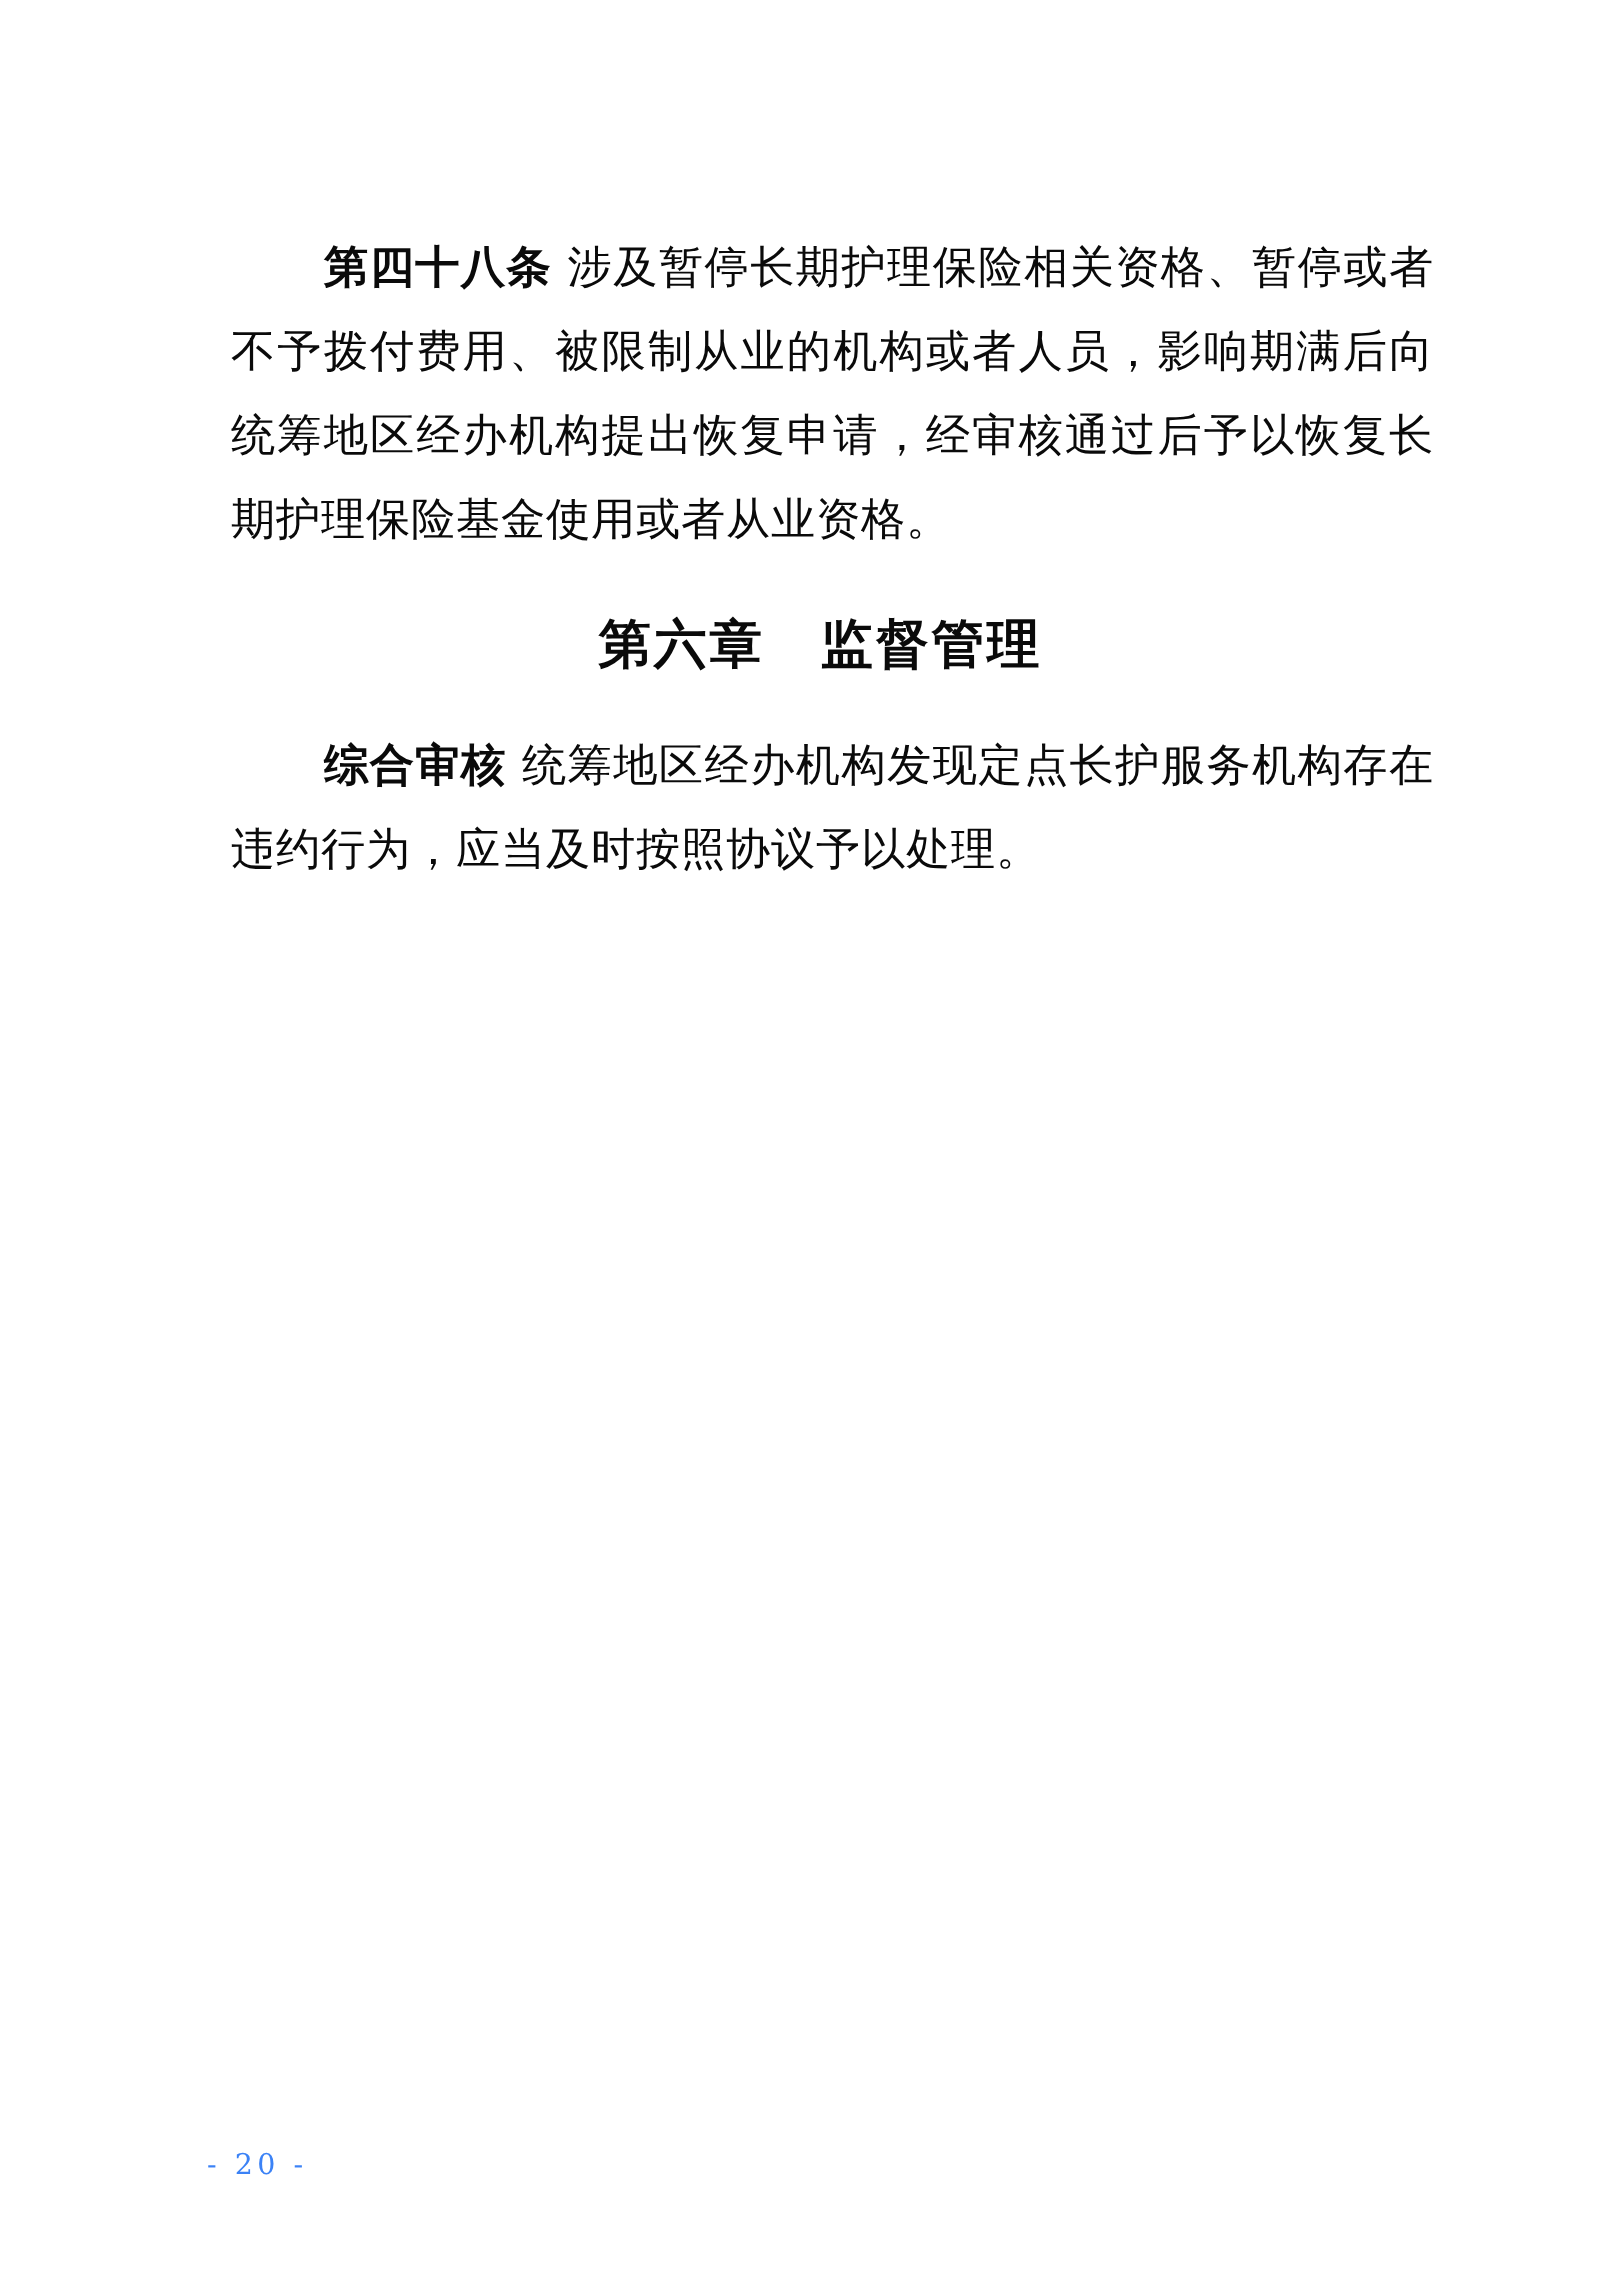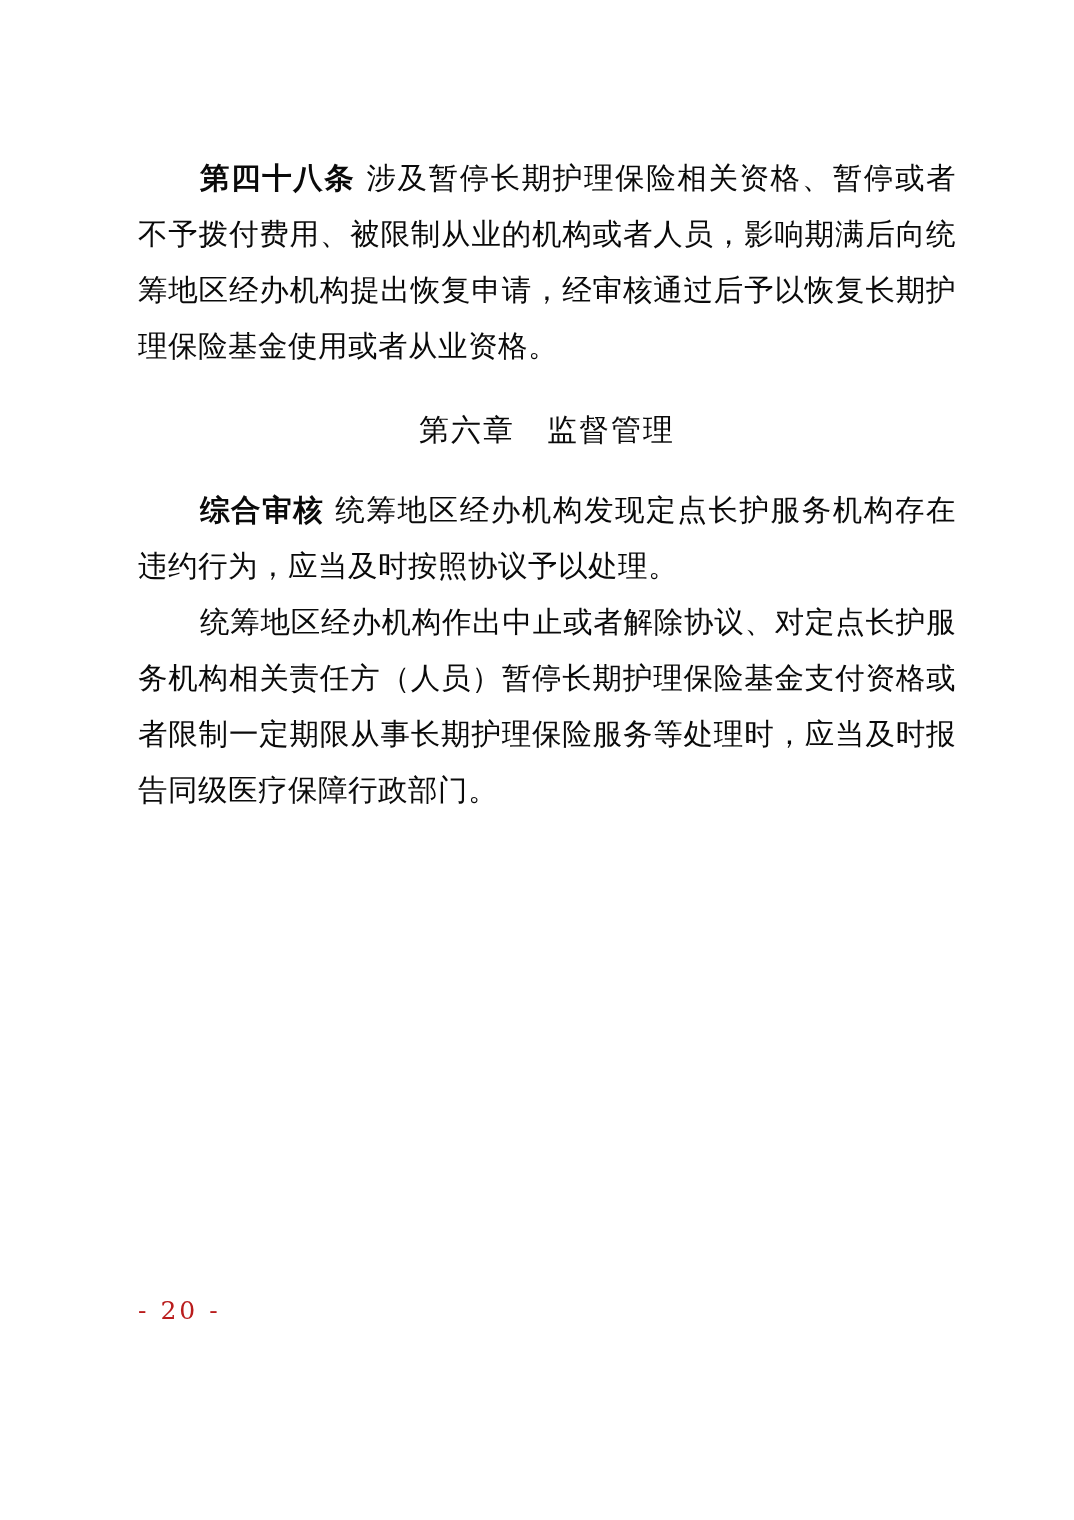--- a/index.html
+++ b/index.html
@@ -28,44 +28,44 @@
     position: absolute;
     left: 138px;
     top: 150px;
     width: 818px;
   }
   .para {
     font-size: 29.5px;
     line-height: 56px;
     text-align: justify;
     text-justify: inter-ideograph;
-    margin: 0 0 0 0;
+    margin: 0 0 0 16px;
     letter-spacing: 0.5px;
   }
   .indent2 {
     text-indent: 62px;
   }
   .bold-lead {
     font-weight: bold;
   }
   .chapter-title {
-    font-size: 30px;
+    font-size: 35px;
     line-height: 56px;
-    font-weight: normal;
+    font-weight: bold;
     text-align: center;
     letter-spacing: 2px;
     margin: 28px 0 24px 0;
   }
   .page-number {
     position: absolute;
     left: 138px;
-    top: 1296px;
-    font-size: 25px;
+    top: 1432px;
+    font-size: 19px;
     letter-spacing: 3px;
-    color: #b91c1c;
+    color: #3b82f6;
   }
 </style>
 </head>
 <body>
 
 <div class="page">
   <div class="content">
 
     <p class="para indent2">
       <span class="bold-lead">第四十八条</span><span> 涉及暂停长期护理保险相关资格、暂停或者不予拨付费用、被限制从业的机构或者人员，影响期满后向统筹地区经办机构提出恢复申请，经审核通过后予以恢复长期护理保险基金使用或者从业资格。</span>
@@ -73,19 +73,18 @@
 
     <h2 class="chapter-title">第六章　监督管理</h2>
 
 
 
 
     <p class="para indent2">
       <span class="bold-lead">综合审核</span><span> 统筹地区经办机构发现定点长护服务机构存在违约行为，应当及时按照协议予以处理。</span>
     </p>
 
-    <p class="para indent2">统筹地区经办机构作出中止或者解除协议、对定点长护服务机构相关责任方（人员）暂停长期护理保险基金支付资格或者限制一定期限从事长期护理保险服务等处理时，应当及时报告同级医疗保障行政部门。</p>
 
 
   </div>
 
   <div class="page-number">- 20 -</div>
 </div>
 
 </body></html>

